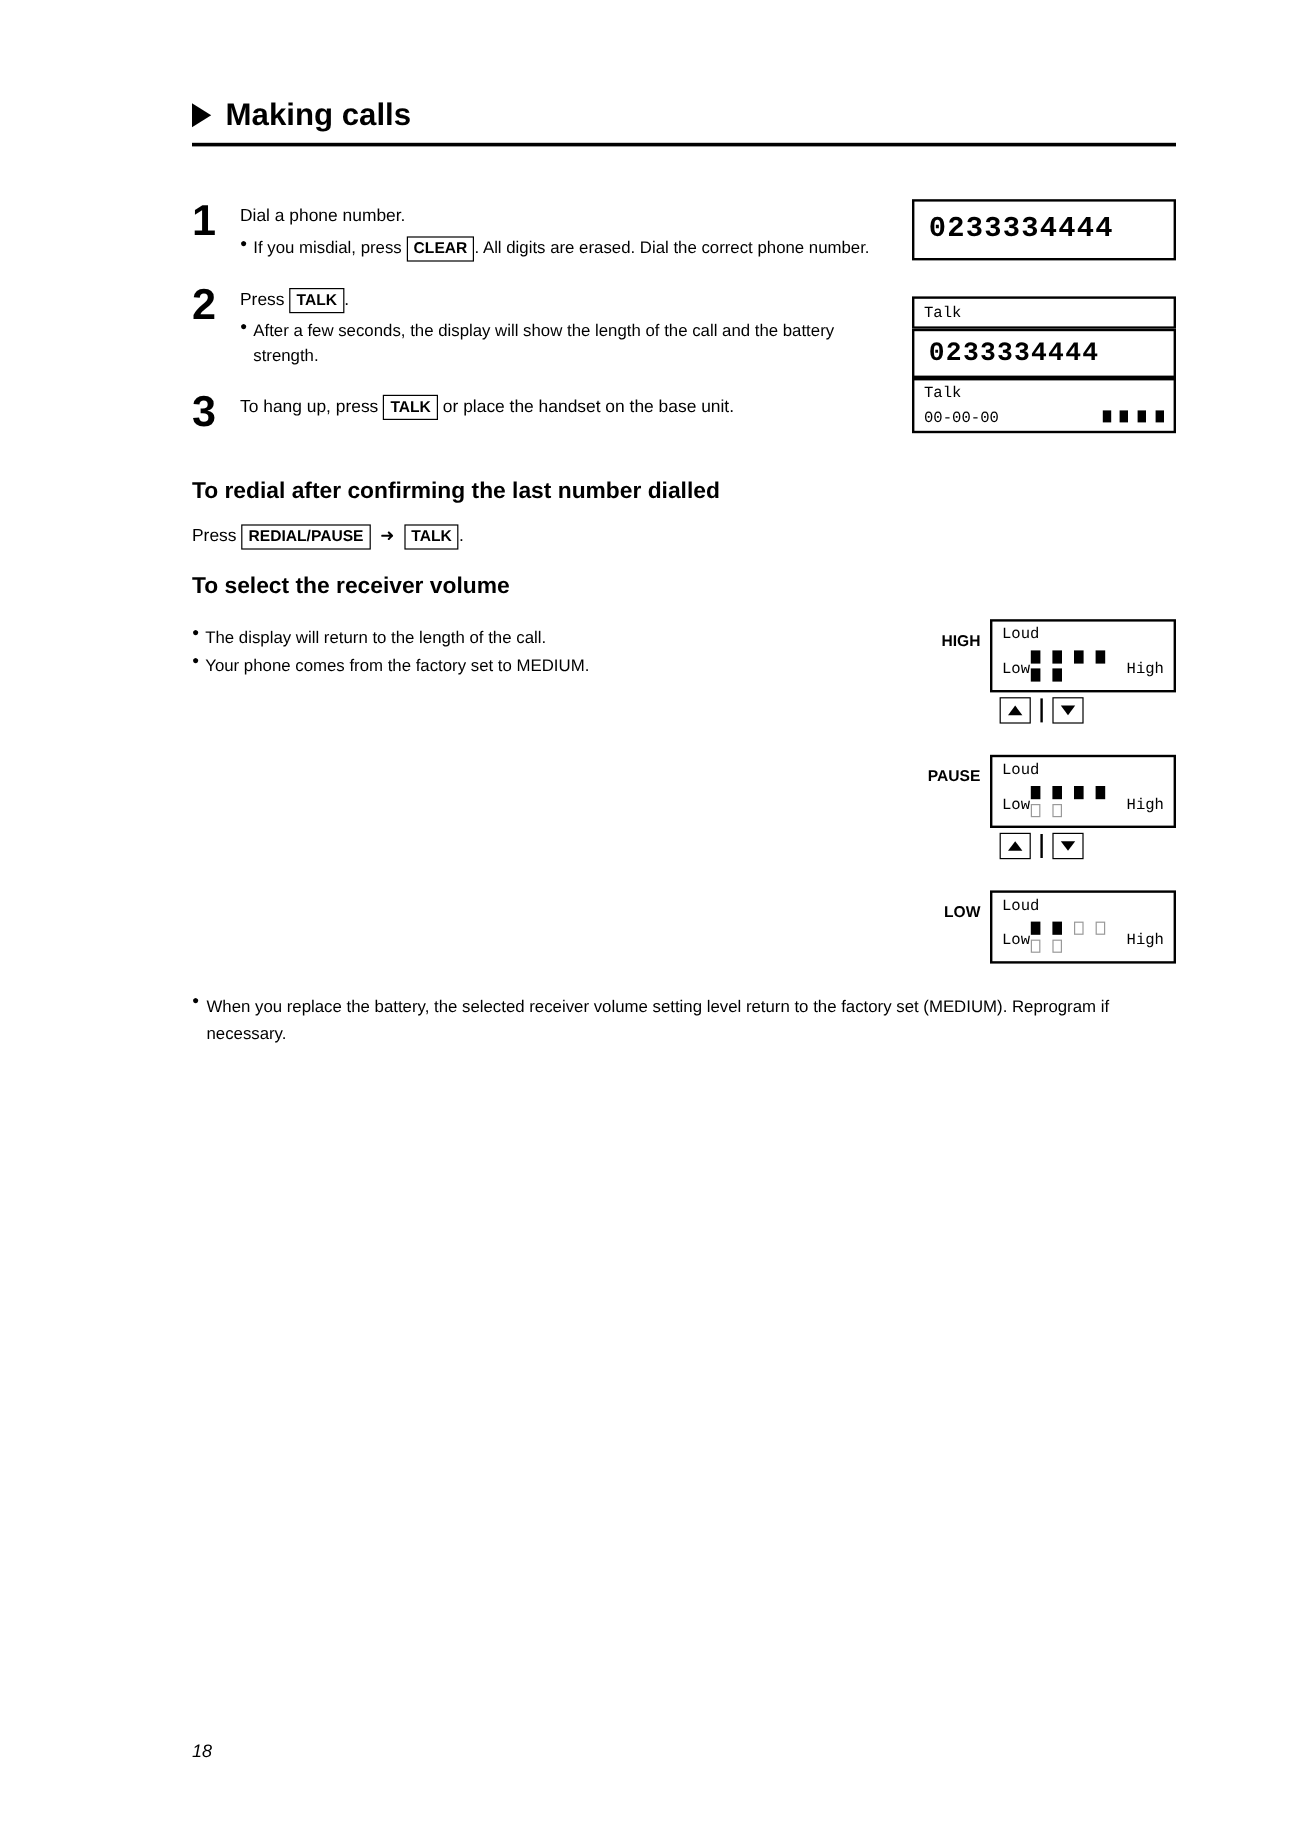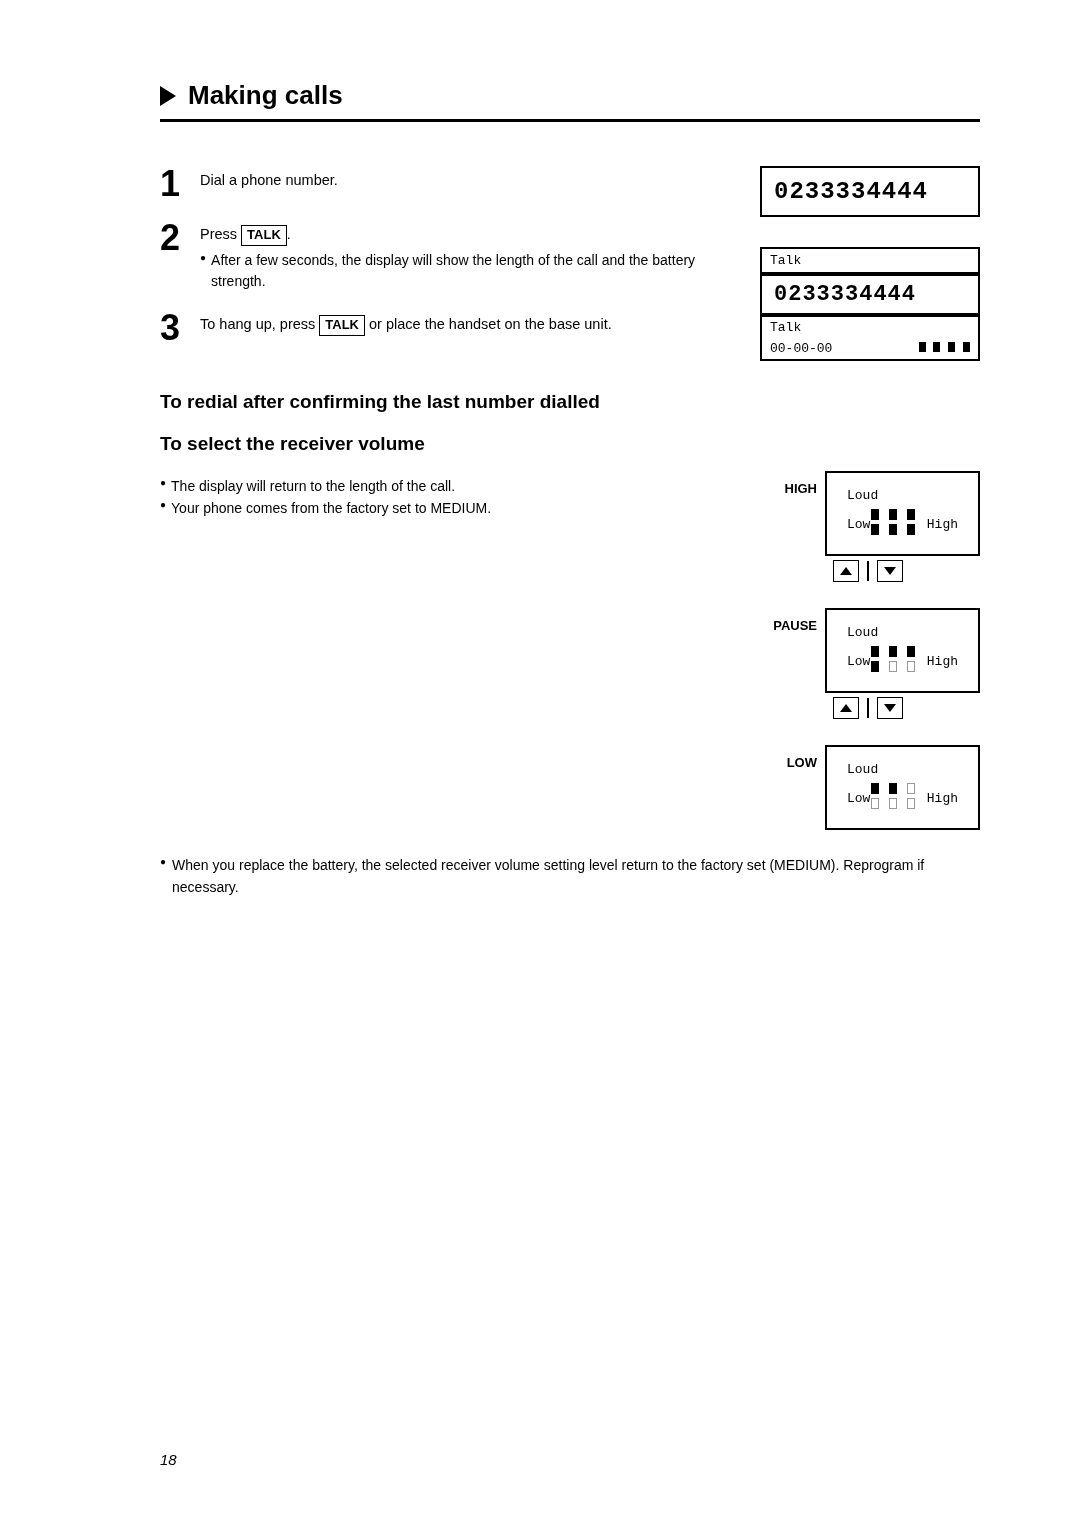--- a/index.html
+++ b/index.html
@@ -181,21 +181,21 @@
     .volume-right {
       width: 220px;
       flex-shrink: 0;
       display: flex;
       flex-direction: column;
       gap: 16px;
     }
     .vol-display {
       border: 2px solid #000;
       background: #fff;
-      padding: 12px;
+      padding: 0;
       margin-bottom: 0;
       font-family: 'Courier New', monospace;
     }
     .vol-display-row {
       padding: 3px 8px;
       font-size: 13px;
       display: flex;
       justify-content: space-between;
       align-items: center;
     }
@@ -305,20 +305,25 @@
   </div>
 
 
   <div class="steps-with-display">
     <div class="steps-left">
 
       <div class="step">
         <div class="step-number">1</div>
         <div class="step-content">
           <span>Dial a phone number.</span>
+          <ul class="bullet-list">
+            <li>
+              <span>If you misdial, press <span class="key">CLEAR</span>. All digits are erased. Dial the correct phone number.</span>
+            </li>
+          </ul>
         </div>
       </div>
 
       <div class="step">
         <div class="step-number">2</div>
         <div class="step-content">
           <span>Press <span class="key">TALK</span>.</span>
           <ul class="bullet-list">
             <li>
               <span>After a few seconds, the display will show the length of the call and the battery strength.</span>
@@ -359,20 +364,25 @@
             </span>
           </div>
         </div>
       </div>
 
     </div>
   </div>
 
   <div class="redial-section">
     <div class="subsection-title">To redial after confirming the last number dialled</div>
+    <p>
+      Press <span class="key">REDIAL/PAUSE</span>
+      <span class="arrow-right">➜</span>
+      <span class="key">TALK</span>.
+    </p>
   </div>
 
   <div>
     <div class="subsection-title">To select the receiver volume</div>
 
     <div class="volume-section">
 
       <div class="volume-left">
         <ul class="vol-bullet-list">
           <li>

